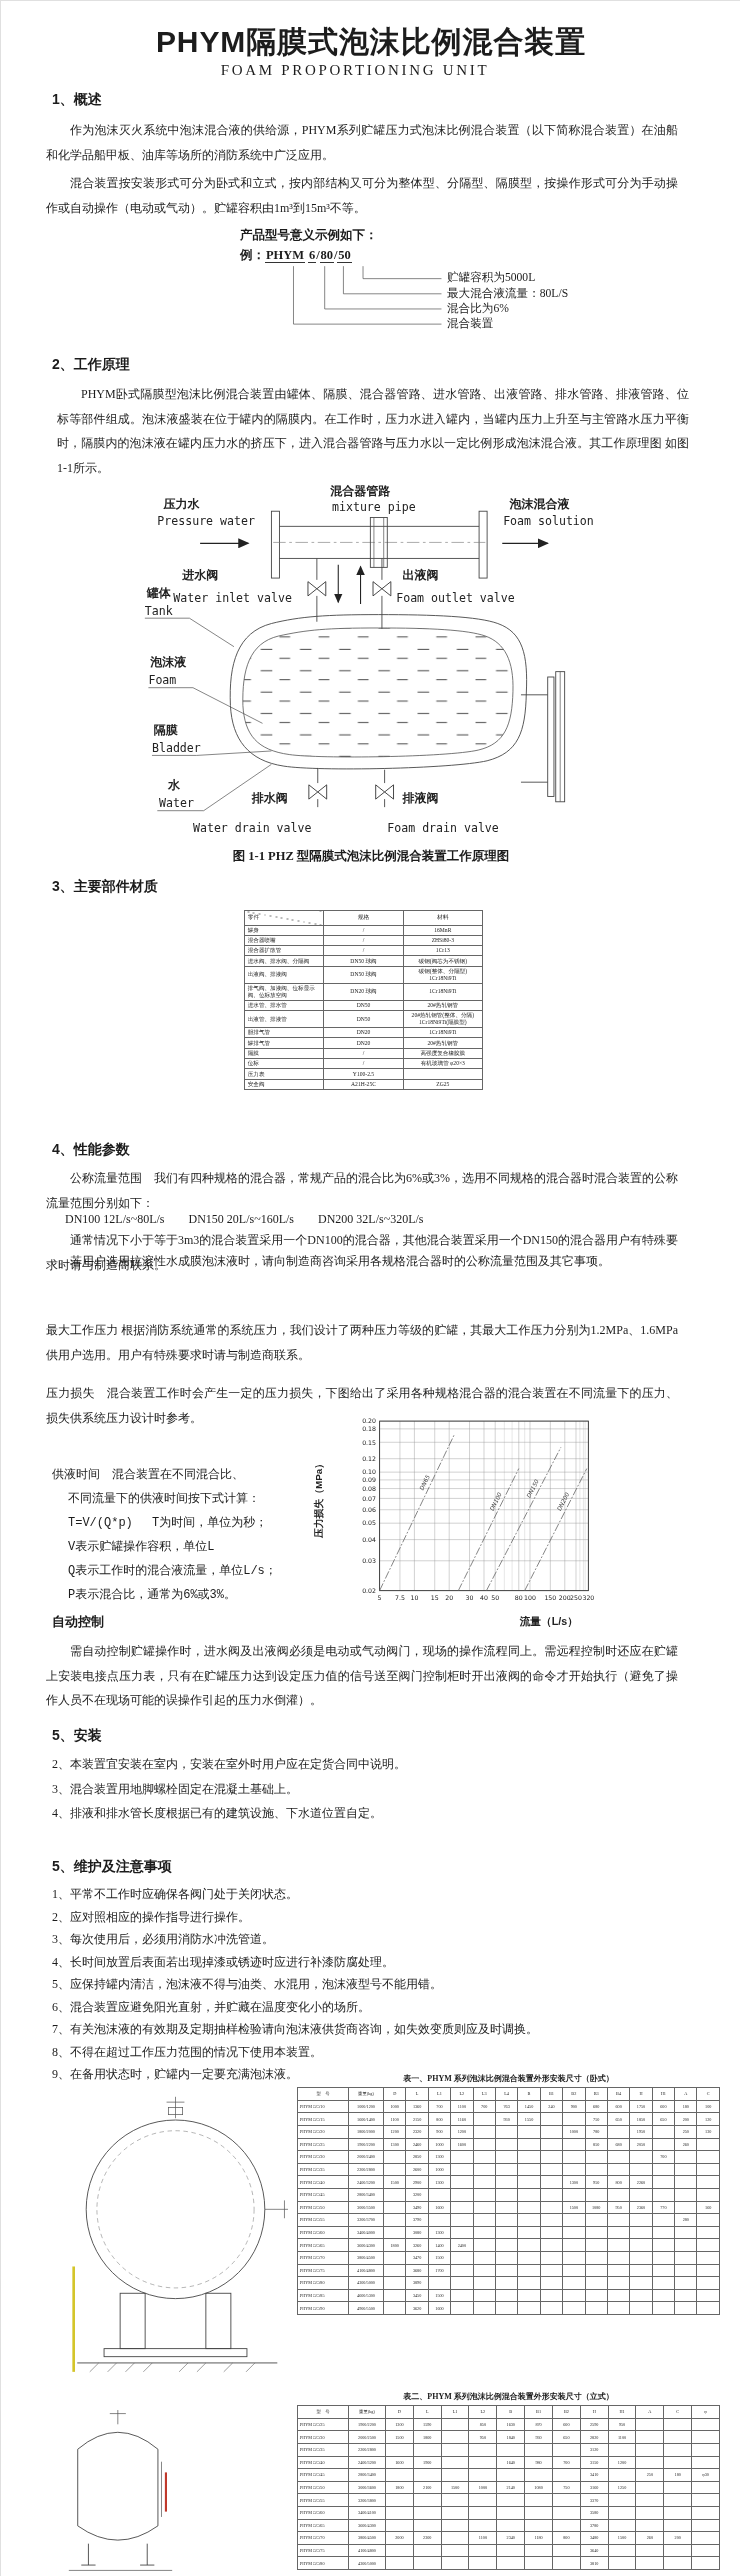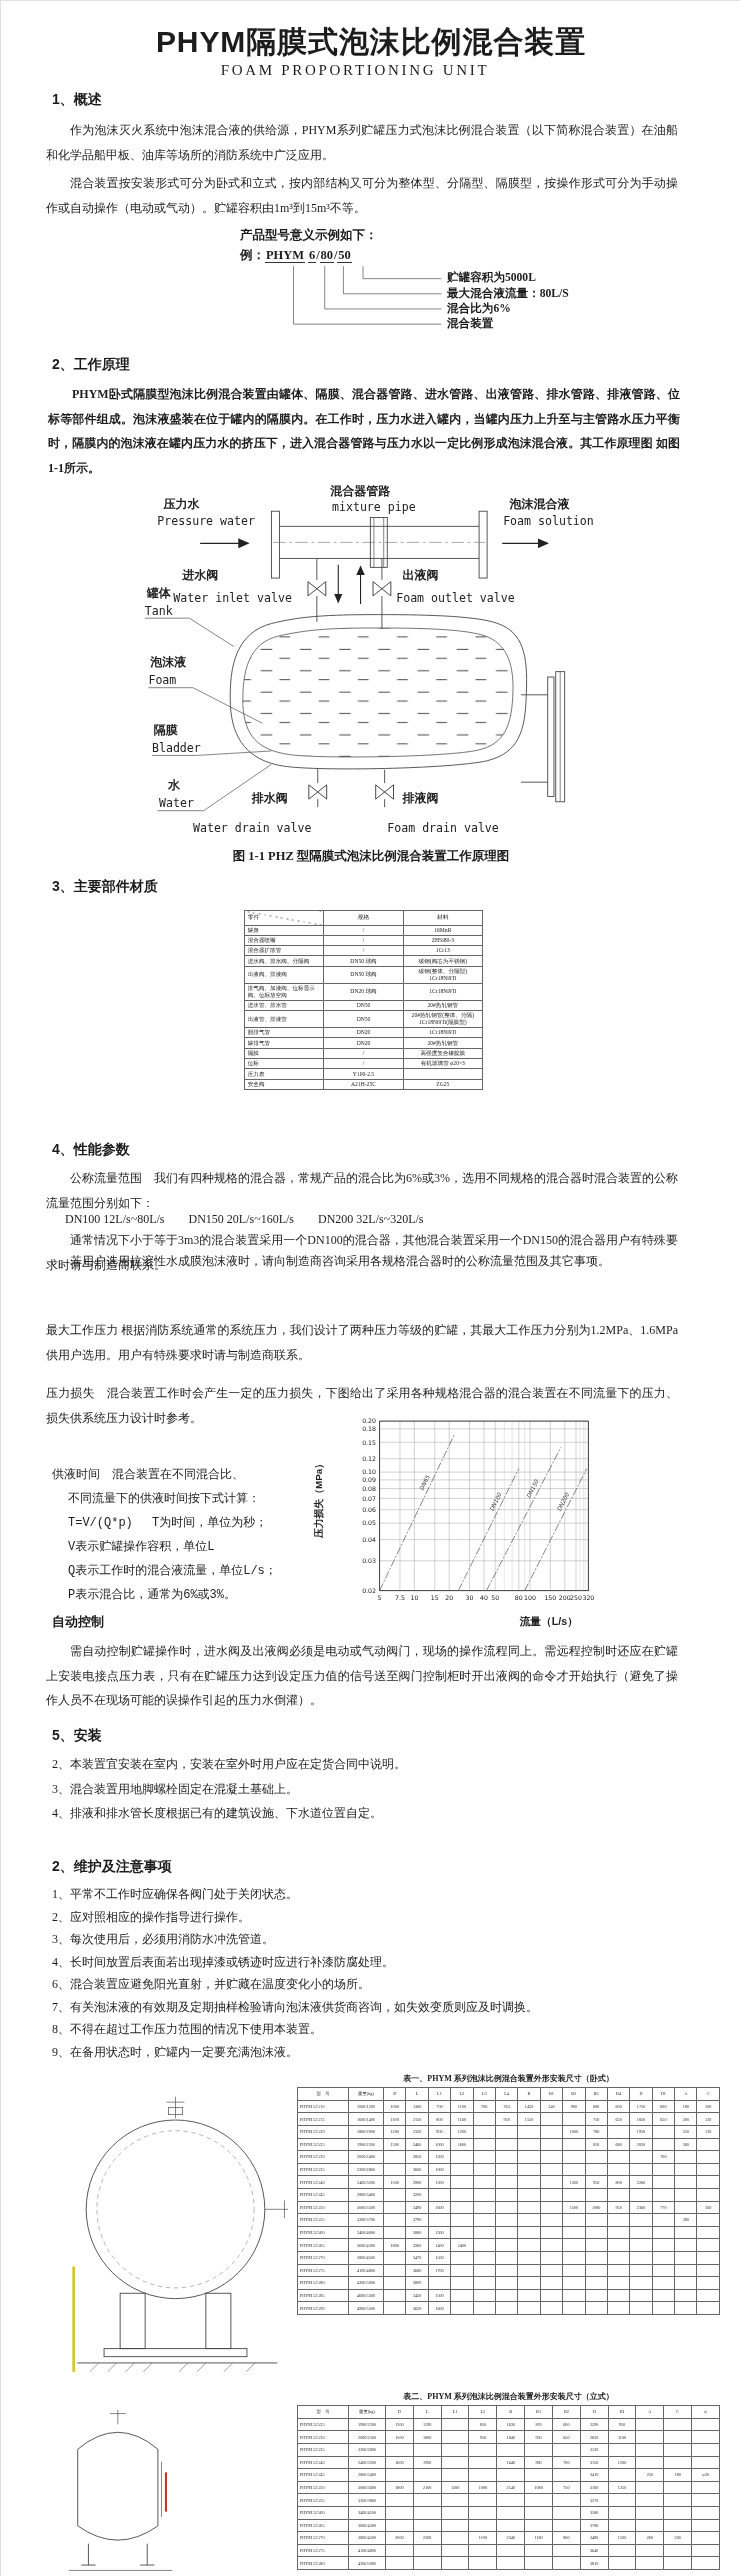--- a/index.html
+++ b/index.html
@@ -10,21 +10,21 @@
              font-weight:bold;font-size:30px;letter-spacing:0.9px;}
   .doc-subtitle{top:61px;left:0;width:708px;text-align:center;font-size:15px;letter-spacing:2.7px;}
   .sec-h{font-family:"Liberation Sans","DejaVu Sans",sans-serif;font-weight:bold;font-size:14px;}
   .para{width:640px;font-size:12px;line-height:24.5px;text-align:justify;}
   .para p{margin:4px;text-indent:2em;}
   .plain{font-size:12px;line-height:24px;}
   .model-block{left:239px;top:225px;width:419px;height:116px;font-size:12.5px;}
   .model-intro{font-weight:bold;line-height:19.6px;}
   .model-line{font-weight:bold;line-height:18px;}
   .model-line .u{border-bottom:0.9px solid #333;padding:0 0.9px;}
-  .model-ann{position:absolute;left:207px;font-weight:bold;font-size:11.6px;line-height:13.4px;white-space:nowrap;}
+  .model-ann{position:absolute;left:207px;font-weight:normal;font-size:11.6px;line-height:13.4px;white-space:nowrap;}
   .supply-block div{line-height:24px;font-size:12px;white-space:nowrap;font-family:Liberation Mono, monospace;}
   .supply-block div + div{padding-left:16px;}
   .caption{font-weight:bold;font-size:12.5px;text-align:center;width:740px;left:0;}
   table{border-collapse:collapse;background:#fff;}
   td,th{border:0.5px solid #666;text-align:center;vertical-align:middle;font-weight:normal;}
   .materials{left:243px;top:909px;width:239px;font-size:5.6px;table-layout:fixed;}
   .materials th{font-size:5.8px;height:11.6px;}
   .materials td{padding:1.3px 1.8px;line-height:6.7px;}
   .materials td:first-child{text-align:left;padding-left:2.7px;}
   .materials th:first-child{background:linear-gradient(to top right,transparent 49.4%,#777 49.4%,#777 50.6%,transparent 50.6%);text-align:left;padding-left:2.7px;}
@@ -71,21 +71,21 @@
       <polyline points="95,45 95,93 226,93" class="thin"></polyline>
       <polyline points="60,45 60,110 226,110" class="thin"></polyline>
     </svg>
     <div class="model-ann" style="top:45px;">贮罐容积为5000L</div>
     <div class="model-ann" style="top:61px;">最大混合液流量：80L/S</div>
     <div class="model-ann" style="top:76px;">混合比为6%</div>
     <div class="model-ann" style="top:91px;">混合装置</div>
   </div>
 
   <div class="abs sec-h" style="left:51px;top:355px;">2、工作原理</div>
-  <div class="abs para" style="left:43px;top:377px;font-weight:bold;">
+  <div class="abs para" style="left:52px;top:377px;">
     <p>PHYM卧式隔膜型泡沫比例混合装置由罐体、隔膜、混合器管路、进水管路、出液管路、排水管路、排液管路、位标等部件组成。泡沫液盛装在位于罐内的隔膜内。在工作时，压力水进入罐内，当罐内压力上升至与主管路水压力平衡时，隔膜内的泡沫液在罐内压力水的挤压下，进入混合器管路与压力水以一定比例形成泡沫混合液。其工作原理图 如图1-1所示。</p>
   </div>
 
   <svg class="abs" style="left:58px;top:471px;" width="571" height="369" viewBox="0 0 640 414">
     <defs>
       <marker id="arr" markerWidth="10" markerHeight="8" refX="8" refY="4" orient="auto">
           <path d="M0,0 L9,4 L0,8 Z" fill="#222"></path>
         </marker>
       <pattern id="foamdash" width="44" height="24" patternUnits="userSpaceOnUse">
         <line x1="6" y1="7" x2="19" y2="7" stroke="#555" stroke-width="1.2"></line>
@@ -381,26 +381,27 @@
       <p>需自动控制贮罐操作时，进水阀及出液阀必须是电动或气动阀门，现场的操作流程同上。需远程控制时还应在贮罐上安装电接点压力表，只有在贮罐压力达到设定压力值的信号送至阀门控制柜时开出液阀的命令才开始执行（避免了操作人员不在现场可能的误操作引起的压力水倒灌）。</p>
     </div>
 
   <div class="abs sec-h" style="left:51px;top:1726px;">5、安装</div>
   <div class="abs install-list" style="left:51px;top:1751px;">
       <div class="list-row">2、本装置宜安装在室内，安装在室外时用户应在定货合同中说明。</div>
       <div class="list-row">3、混合装置用地脚螺栓固定在混凝土基础上。</div>
       <div class="list-row">4、排液和排水管长度根据已有的建筑设施、下水道位置自定。</div>
     </div>
 
-  <div class="abs sec-h" style="left:51px;top:1857px;">2、维护及注意事项</div>
+  <div class="abs sec-h" style="left:51px;top:1857px;">5、维护及注意事项</div>
   <div class="abs maint-list" style="left:51px;top:1882px;">
       <div class="list-row">1、平常不工作时应确保各阀门处于关闭状态。</div>
       <div class="list-row">2、应对照相应的操作指导进行操作。</div>
       <div class="list-row">3、每次使用后，必须用消防水冲洗管道。</div>
       <div class="list-row">4、长时间放置后表面若出现掉漆或锈迹时应进行补漆防腐处理。</div>
+      <div class="list-row">5、应保持罐内清洁，泡沫液不得与油类、水混用，泡沫液型号不能用错。</div>
       <div class="list-row">6、混合装置应避免阳光直射，并贮藏在温度变化小的场所。</div>
       <div class="list-row">7、有关泡沫液的有效期及定期抽样检验请向泡沫液供货商咨询，如失效变质则应及时调换。</div>
       <div class="list-row">8、不得在超过工作压力范围的情况下使用本装置。</div>
       <div class="list-row">9、在备用状态时，贮罐内一定要充满泡沫液。</div>
     </div>
 
   <div class="abs t-cap" style="top:2072px;">表一、PHYM 系列泡沫比例混合装置外形安装尺寸（卧式）</div>
   <table class="abs dim" id="t1" style="top:2086px;">
       <thead>
         <tr>

